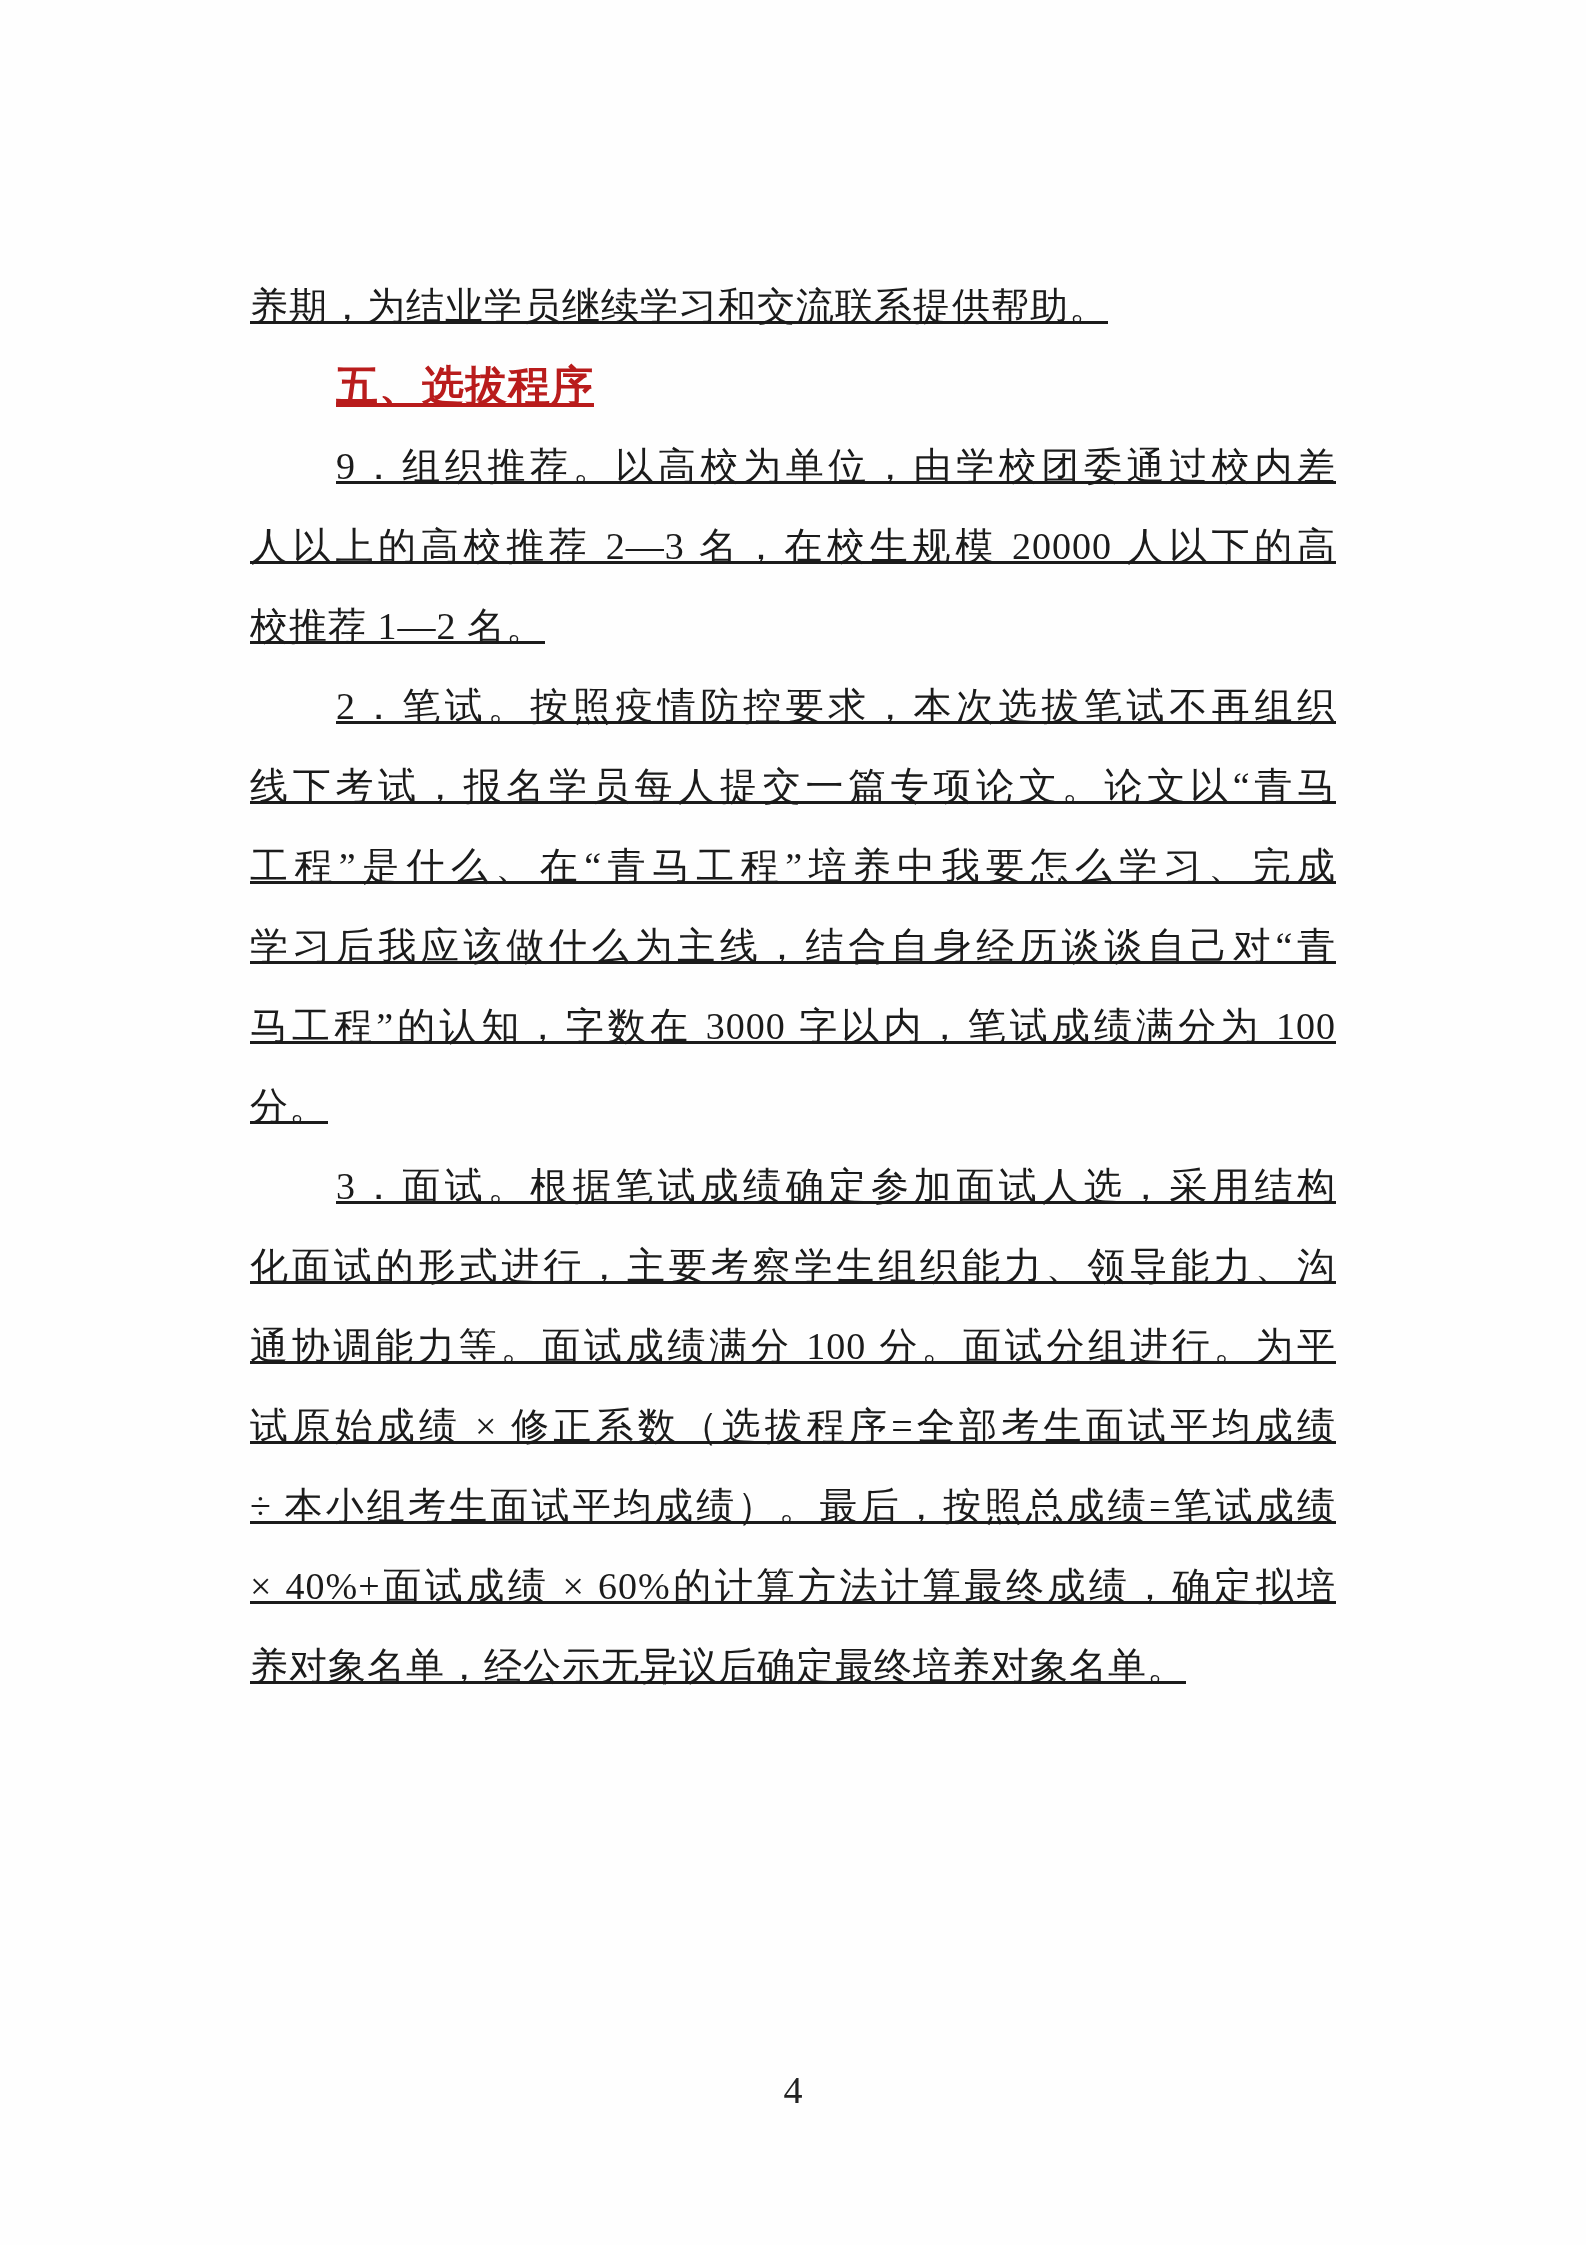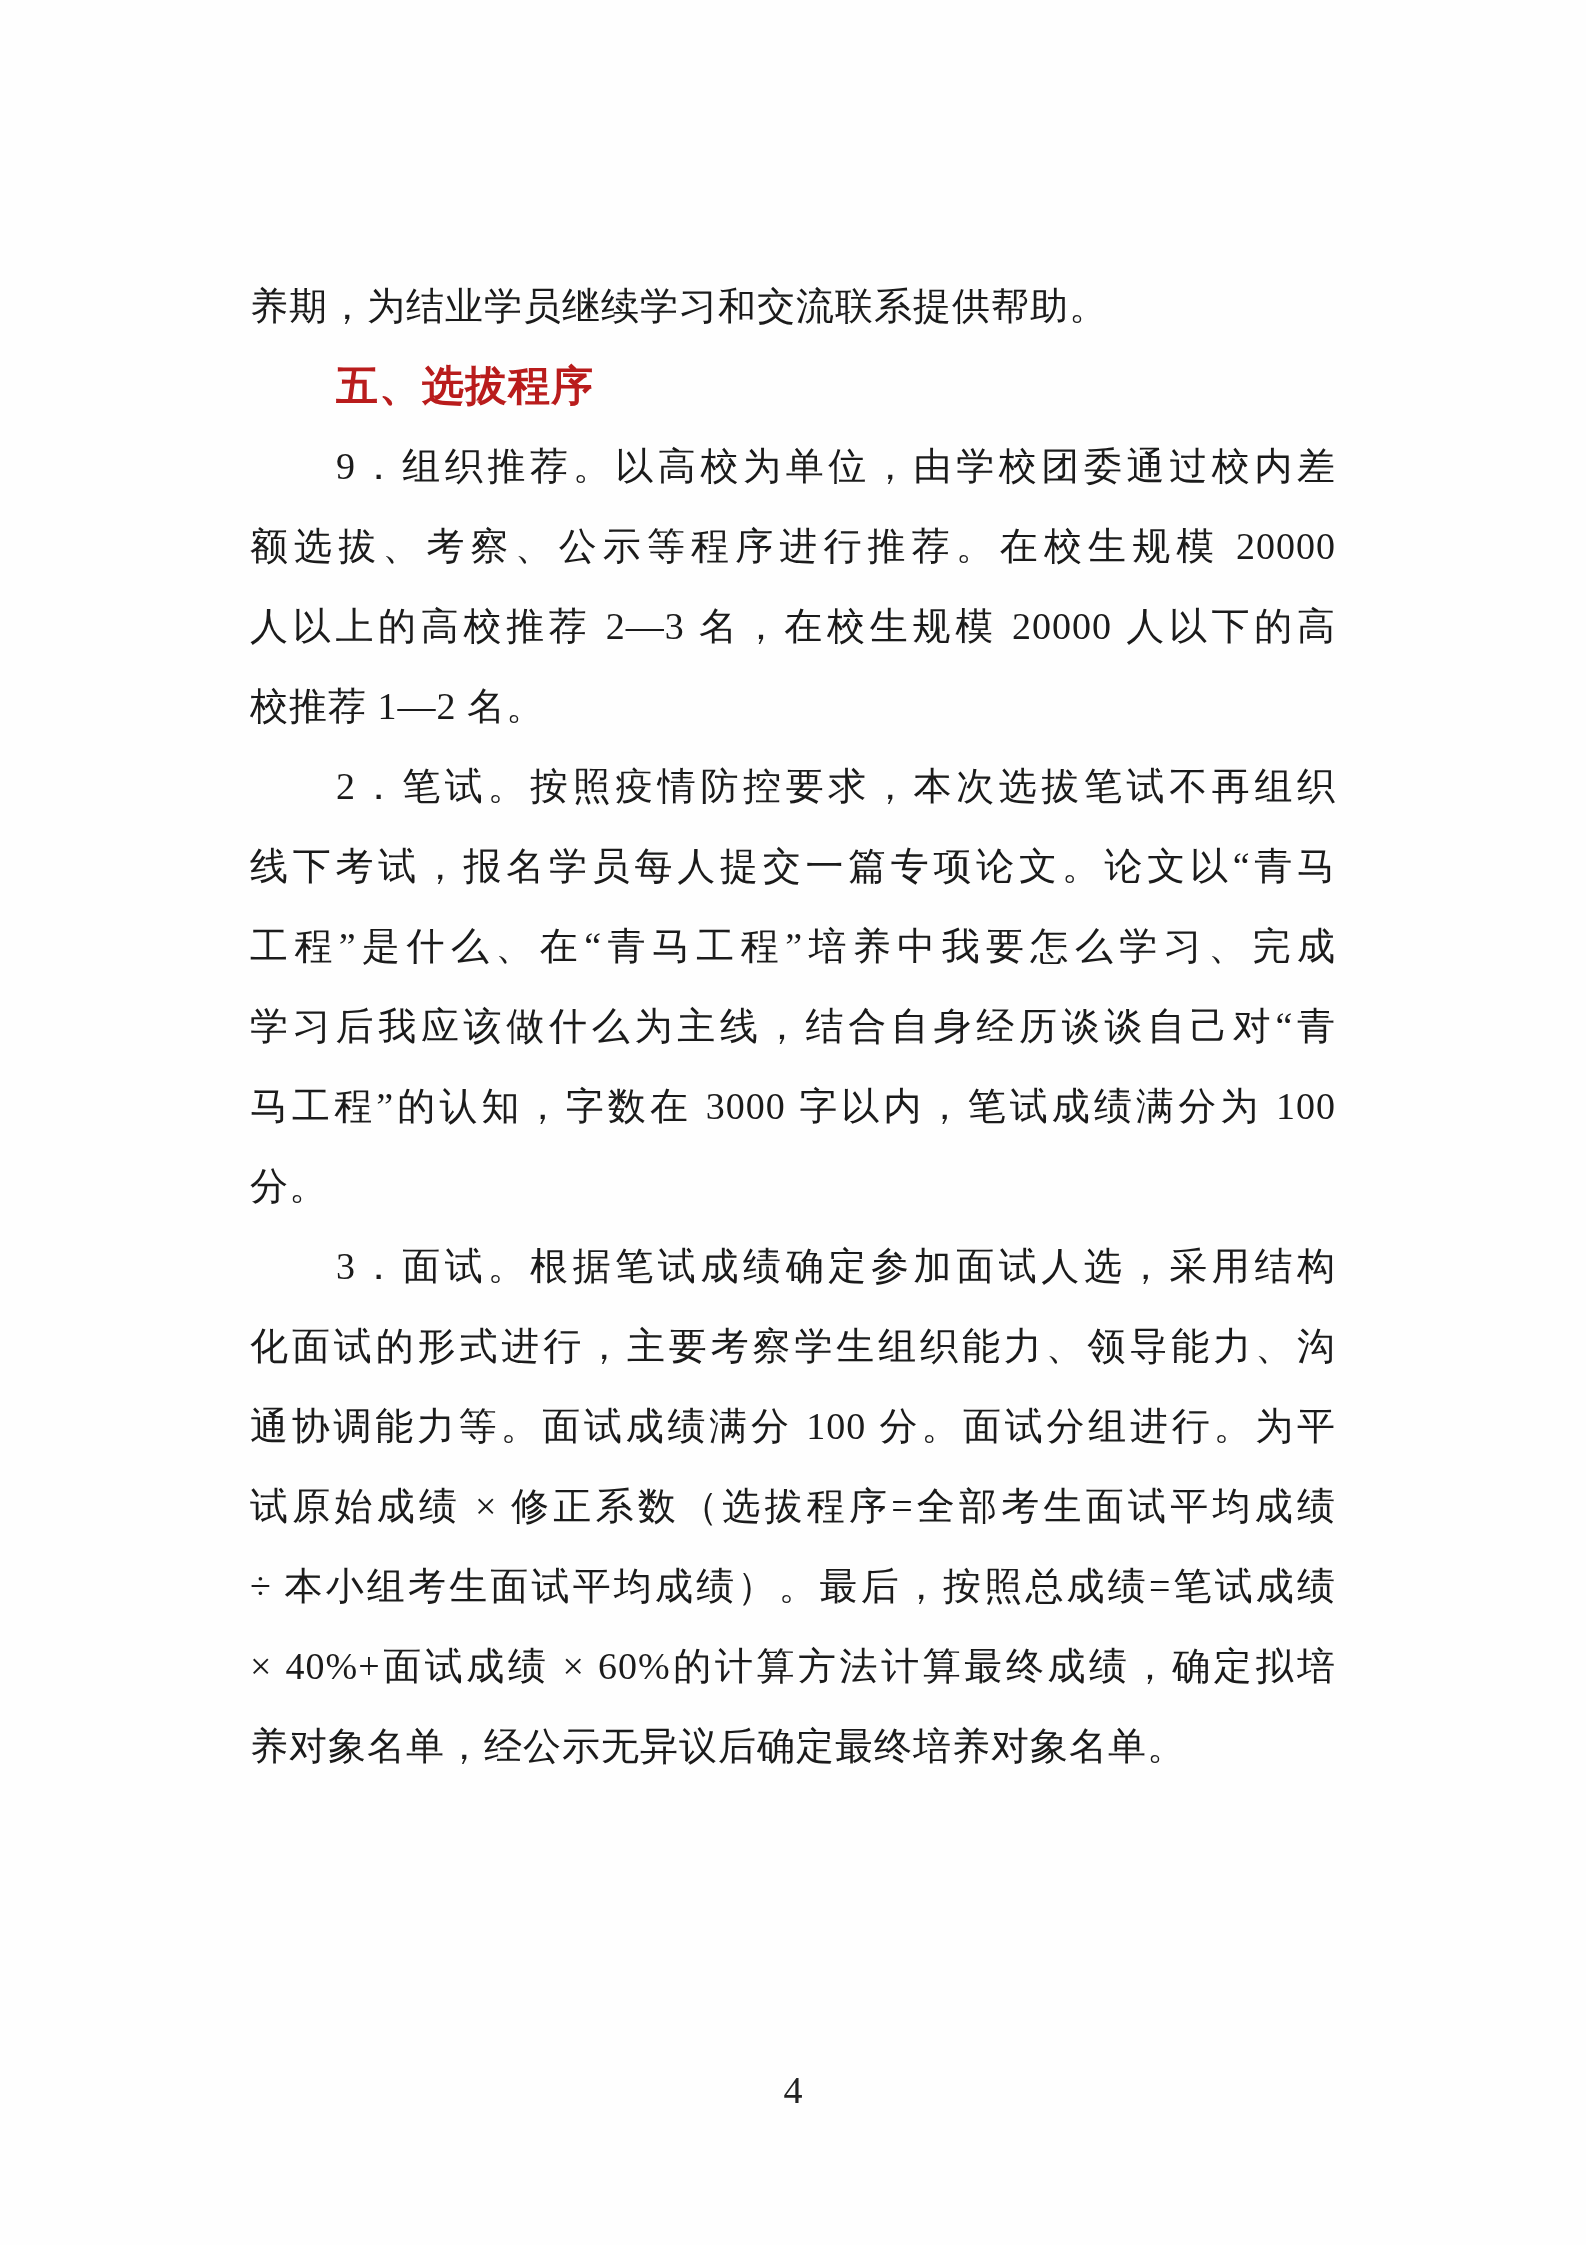--- a/index.html
+++ b/index.html
@@ -22,20 +22,21 @@
     top: 266px;
     width: 1086px;
   }
   .line {
     height: 80px;
     line-height: 80px;
     font-size: 38px;
     letter-spacing: 1px;
     color: #1b1b1b;
     font-family: "Liberation Serif", "DejaVu Serif", serif;
+    text-decoration: underline;
   }
   .line.stretch {
     text-align: justify;
     text-justify: inter-ideograph;
     text-align-last: justify;
   }
   .line.indent {
     text-indent: 86px;
   }
   .line.heading {
@@ -57,21 +58,20 @@
   }
 </style>
 </head>
 <body>
 
 <div class="page">
   <div class="doc" id="doc-lines">
       <div class="line">养期，为结业学员继续学习和交流联系提供帮助。</div>
       <div class="line indent heading">五、选拔程序</div>
       <div class="line indent stretch">9．组织推荐。以高校为单位，由学校团委通过校内差</div>
-      <div class="line stretch">额选拔、考察、公示等程序进行推荐。在校生规模 20000</div>
       <div class="line stretch">人以上的高校推荐 2—3 名，在校生规模 20000 人以下的高</div>
       <div class="line">校推荐 1—2 名。</div>
       <div class="line indent stretch">2．笔试。按照疫情防控要求，本次选拔笔试不再组织</div>
       <div class="line stretch">线下考试，报名学员每人提交一篇专项论文。论文以“青马</div>
       <div class="line stretch">工程”是什么、在“青马工程”培养中我要怎么学习、完成</div>
       <div class="line stretch">学习后我应该做什么为主线，结合自身经历谈谈自己对“青</div>
       <div class="line stretch">马工程”的认知，字数在 3000 字以内，笔试成绩满分为 100</div>
       <div class="line">分。</div>
       <div class="line indent stretch">3．面试。根据笔试成绩确定参加面试人选，采用结构</div>
       <div class="line stretch">化面试的形式进行，主要考察学生组织能力、领导能力、沟</div>

